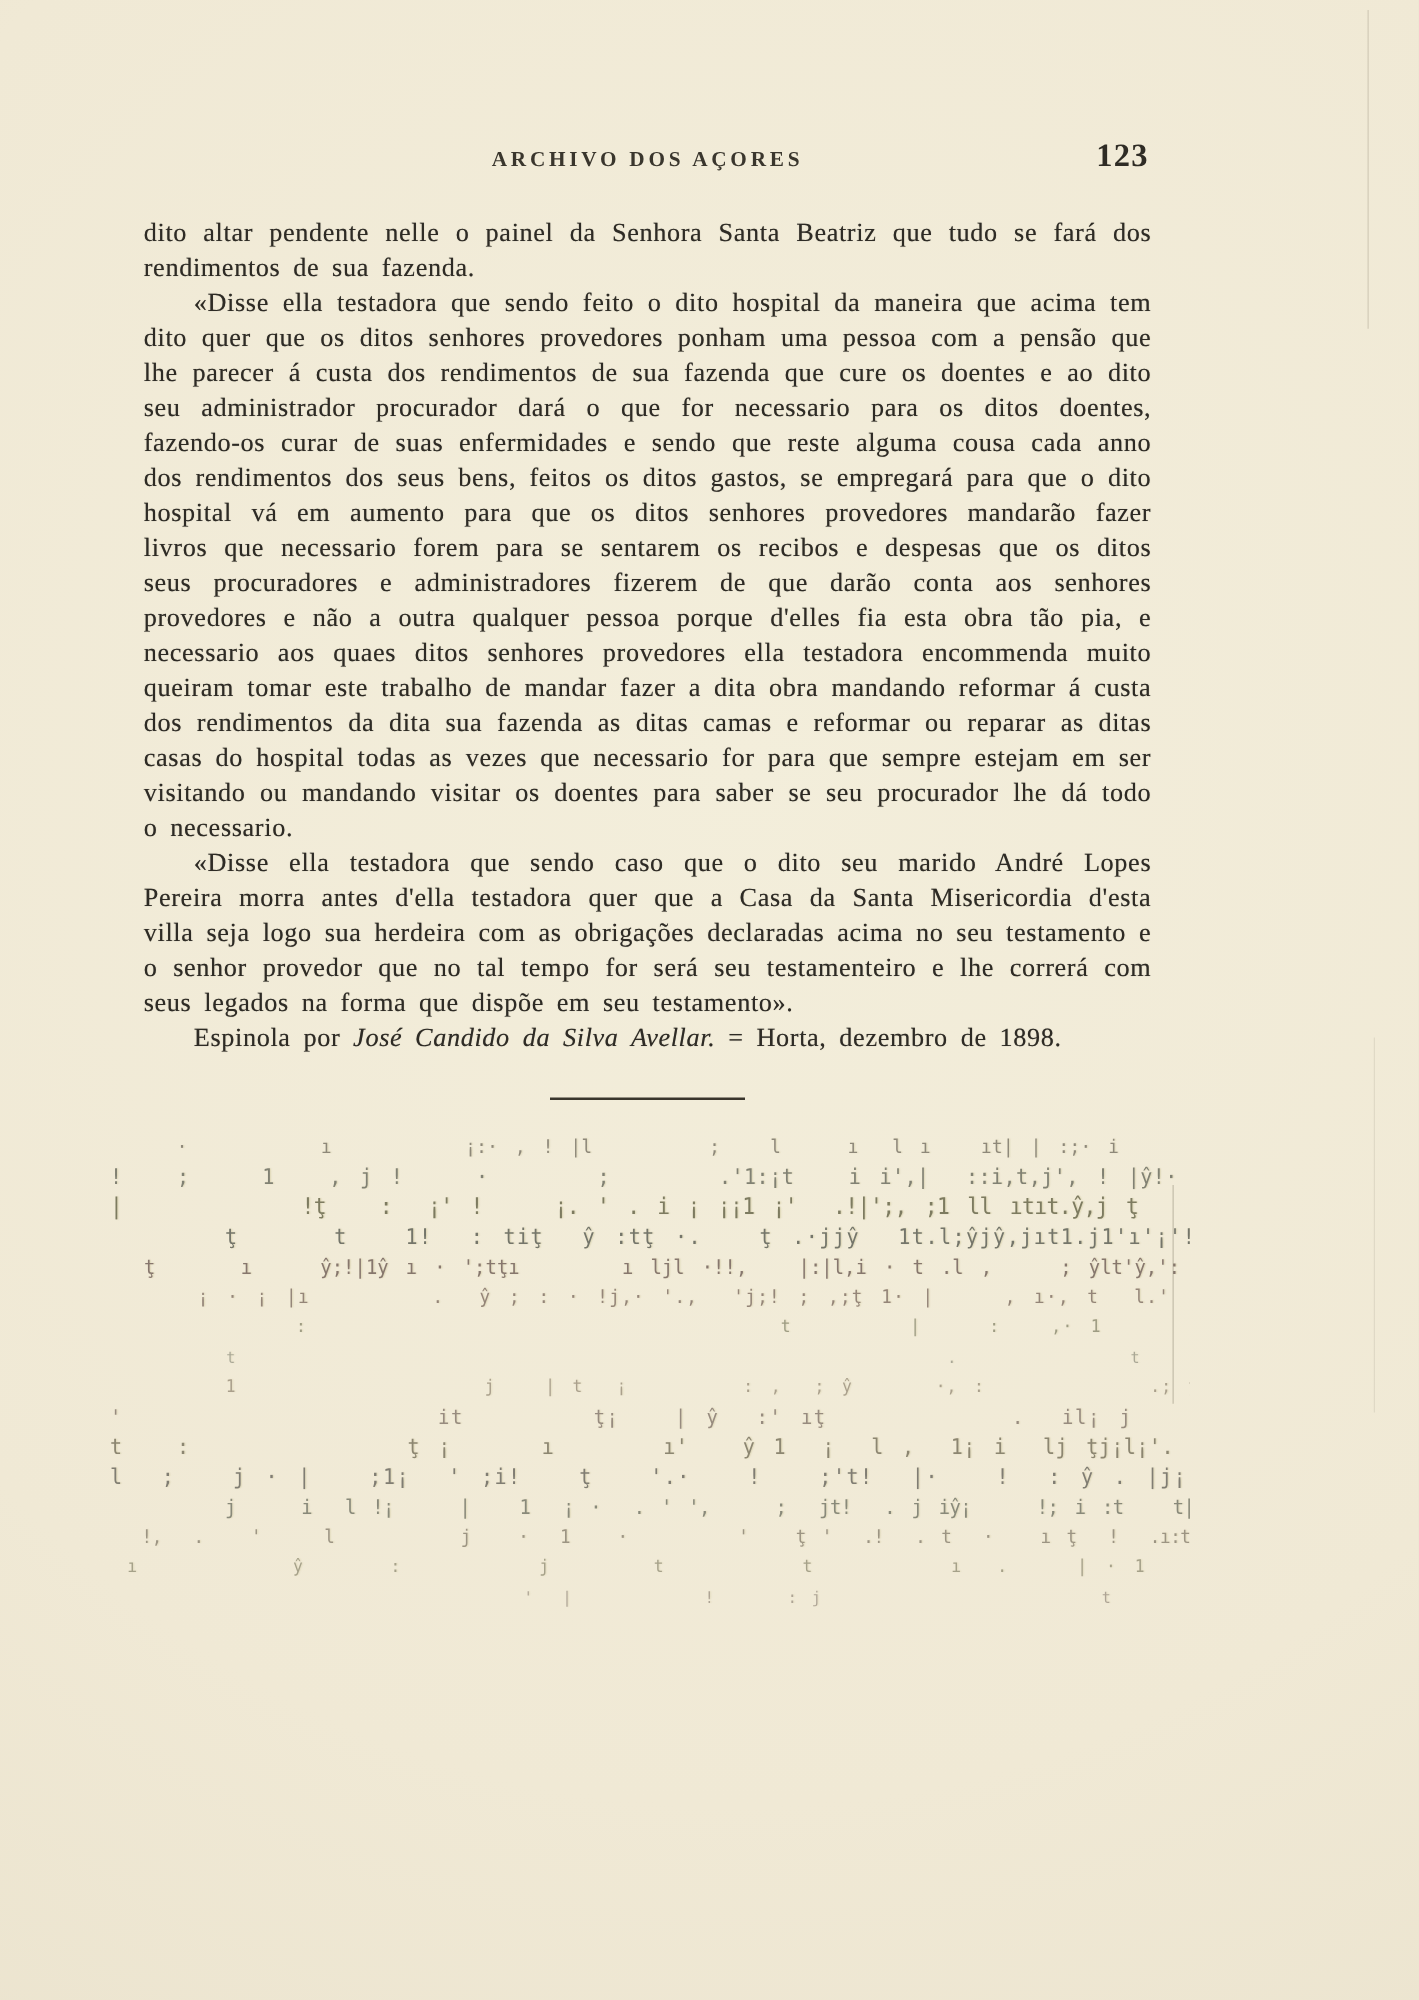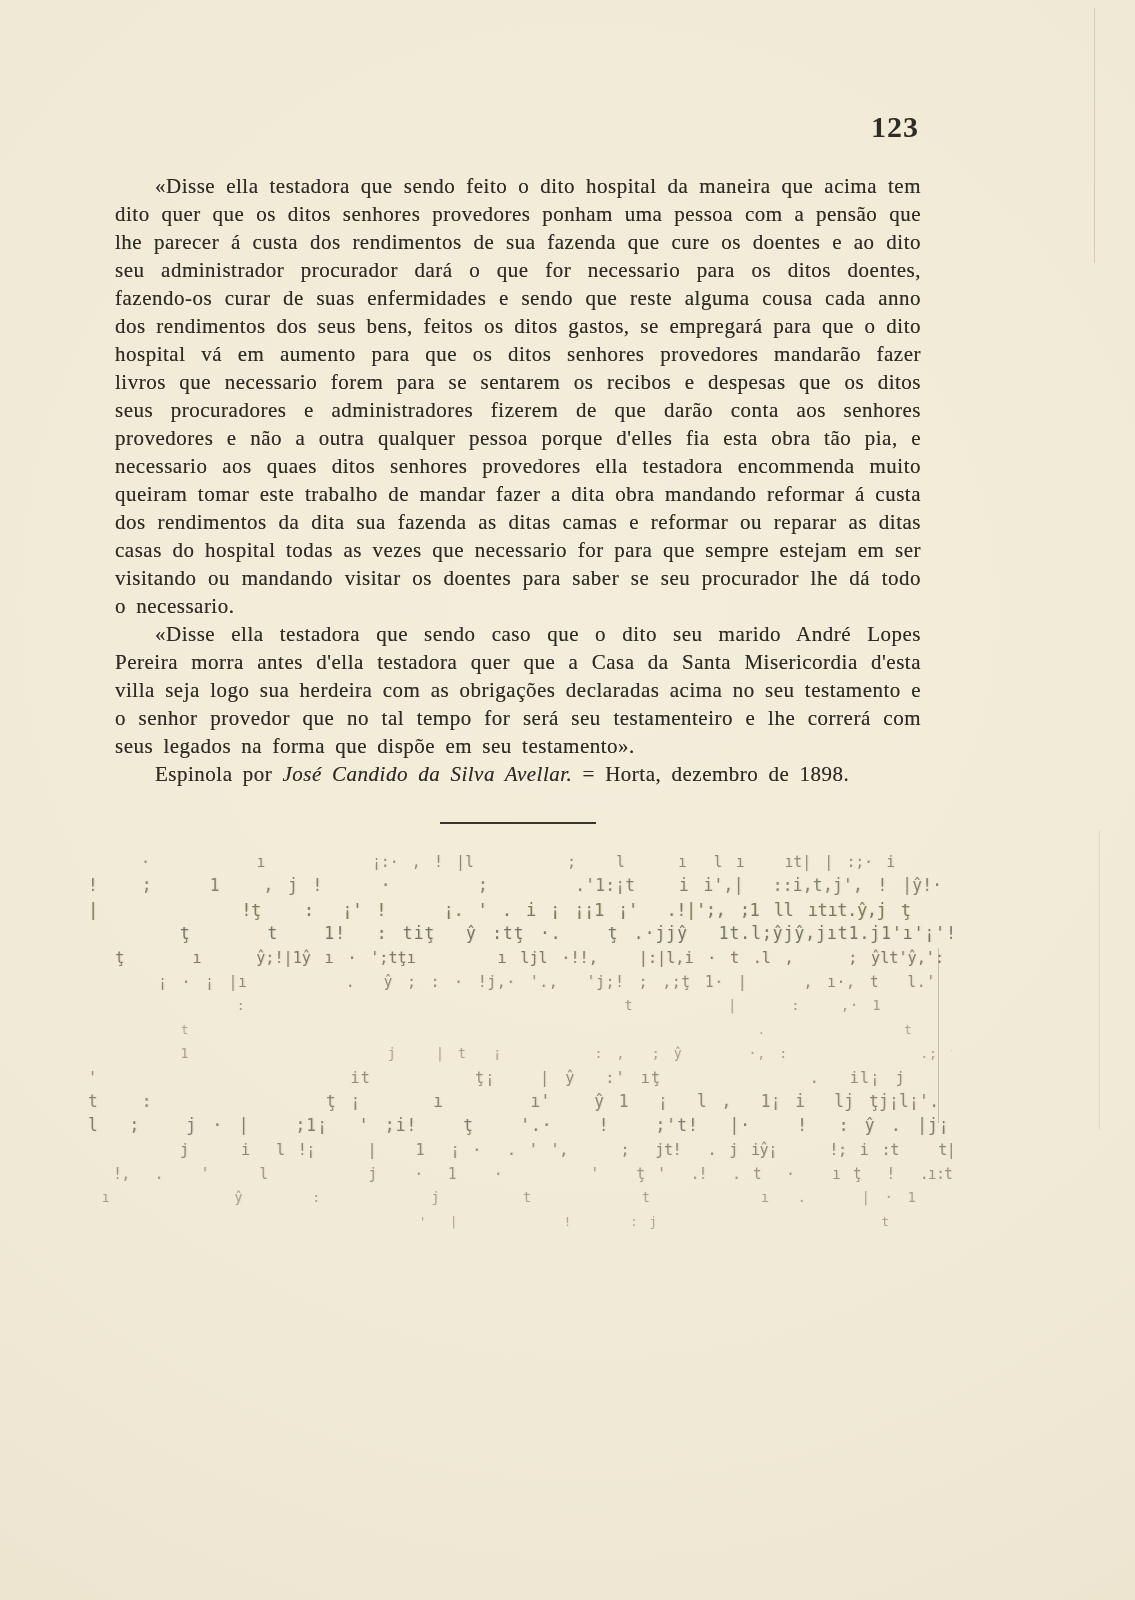--- a/index.html
+++ b/index.html
@@ -22,21 +22,21 @@
   }
   .header-title{
     position:absolute; left:0; right:0; top:8px;
     text-align:center;
     font-size:17px; font-weight:bold;
     letter-spacing:3px;
     color:#3a362d;
   }
   .page-number{
     position:absolute; right:2px; top:0;
-    font-size:30px; font-weight:bold;
+    font-size:26px; font-weight:bold;
     letter-spacing:1px;
     color:#2f2c25;
   }
   
   .content{
     position:absolute; left:115px; top:172px; width:806px;
     font-size:21px; line-height:28px;
     color:#2e2b25;
     text-align:justify;
     word-spacing:4.5px;
@@ -73,25 +73,27 @@
   .crease.right-mid{ left:938px; top:948px; height:175px; }
   .crease.top-edge{ left:1094px; top:8px; height:255px; background:rgba(110,100,80,0.22); }
   .crease.low-edge{ left:1099px; top:830px; height:300px; background:rgba(110,100,80,0.12); }
 </style>
 </head>
 <body>
 
 <div class="page">
 
   <div class="header">
+    <div class="header-title">ARCHIVO DOS AÇORES</div>
     <div class="page-number">123</div>
   </div>
 
   <div class="content">
 
+    <p class="para"><span>dito altar pendente nelle o painel da Senhora Santa Beatriz que tudo se fará dos rendimentos de sua fazenda.</span></p>
 
     <p class="para indent"><span>«Disse ella testadora que sendo feito o dito hospital da maneira que acima tem dito quer que os ditos senhores provedores ponham uma pessoa com a pensão que lhe parecer á custa dos rendimentos de sua fazenda que cure os doentes e ao dito seu administrador procurador dará o que for necessario para os ditos doentes, fazendo-os curar de suas enfermidades e sendo que reste alguma cousa cada anno dos rendimentos dos seus bens, feitos os ditos gastos, se empregará para que o dito hospital vá em aumento para que os ditos senhores provedores mandarão fazer livros que necessario forem para se sentarem os recibos e despesas que os ditos seus procuradores e administradores fizerem de que darão conta aos senhores provedores e não a outra qualquer pessoa porque d'elles fia esta obra tão pia, e necessario aos quaes ditos senhores provedores ella testadora encommenda muito queiram tomar este trabalho de mandar fazer a dita obra mandando reformar á custa dos rendimentos da dita sua fazenda as ditas camas e reformar ou reparar as ditas casas do hospital todas as vezes que necessario for para que sempre estejam em ser visitando ou mandando visitar os doentes para saber se seu procurador lhe dá todo o necessario.</span></p>
 
     <p class="para indent"><span>«Disse ella testadora que sendo caso que o dito seu marido André Lopes Pereira morra antes d'ella testadora quer que a Casa da Santa Misericordia d'esta villa seja logo sua herdeira com as obrigações declaradas acima no seu testamento e o senhor provedor que no tal tempo for será seu testamenteiro e lhe correrá com seus legados na forma que dispõe em seu testamento».</span></p>
 
 
 
     <p class="para indent"><span>Espinola por </span><i>José Candido da Silva Avellar.</i><span> = Horta, dezembro de 1898.</span></p>
 
     <div class="separator"></div>

